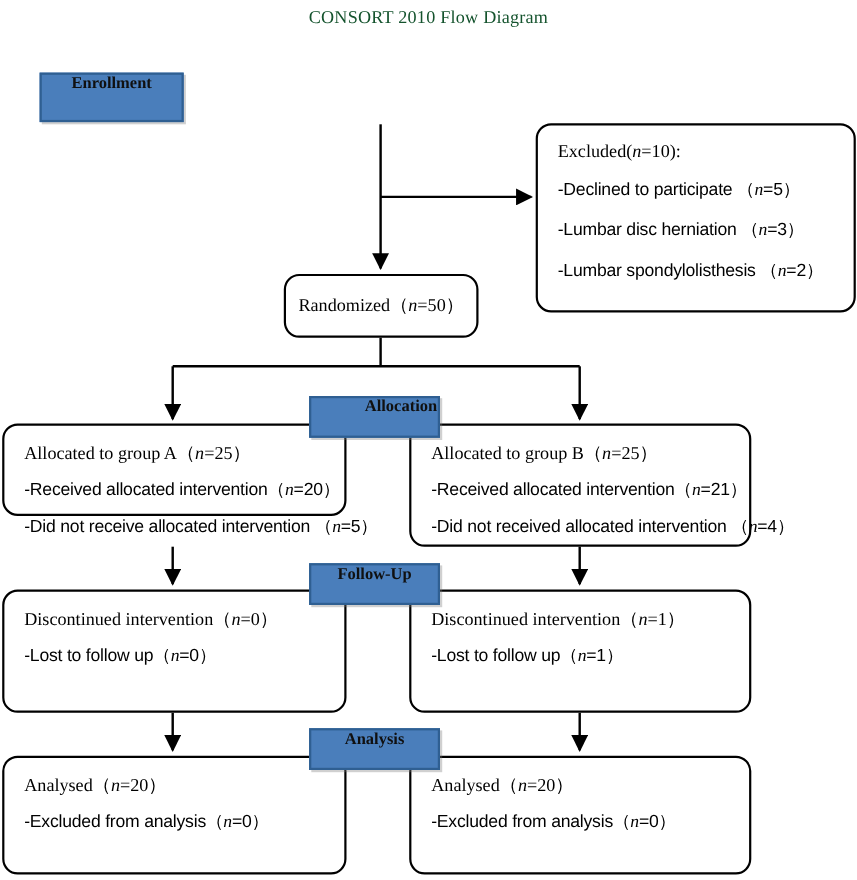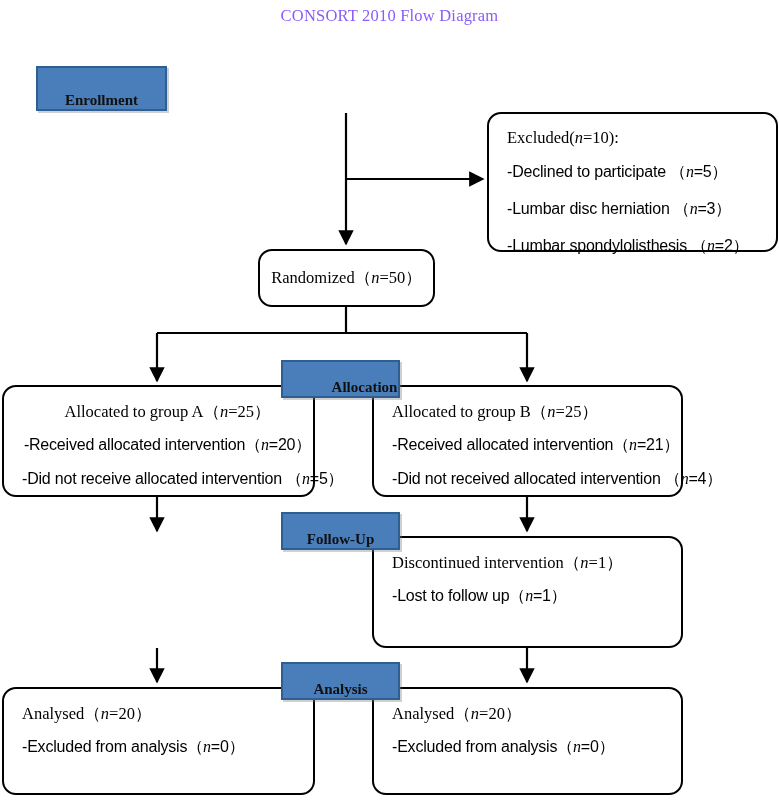--- a/index.html
+++ b/index.html
@@ -27,21 +27,21 @@
     pointer-events: none;
   }
   .title {
     position: absolute;
     left: 0;
     top: 6px;
     width: 779px;
     text-align: center;
     font-size: 16.5px;
     letter-spacing: 0.2px;
-    color: #8b5cf6;
+    color: #14532d;
   }
   .node {
     position: absolute;
     box-sizing: border-box;
     background: #ffffff;
     border: 2.2px solid #000000;
     border-radius: 14px;
     z-index: 2;
   }
   .node.center {
@@ -73,21 +73,21 @@
   }
   .excluded .sub {
     margin-bottom: 16px;
   }
   .badge {
     position: absolute;
     box-sizing: border-box;
     background: #4a7ebb;
     border: 2.4px solid #2f5f92;
     display: flex;
-    align-items: flex-end;
+    align-items: flex-start;
     justify-content: center;
     font-weight: bold;
     font-size: 15px;
     color: #101010;
     z-index: 5;
     box-shadow: 2px 2px 0 rgba(120,120,120,0.35);
   }
   .n-italic {
     font-style: italic;
     font-family: "Liberation Serif", "DejaVu Serif", serif;
@@ -123,53 +123,59 @@
       <path d="M 157 648 L 157 682" marker-end="url(#arrow)"></path>
       <path d="M 527 648 L 527 682" marker-end="url(#arrow)"></path>
     </g>
   </svg>
 
   <div class="badge" style="left:36px; top:66px; width:131px; height:45px;">
     <span>Enrollment</span>
   </div>
 
 
-  <div class="node excluded" style="left:487px; top:112px; width:291px; height:140px;">
+  <div class="node excluded" style="left:487px; top:112px; width:291px; height:172px;">
     <div class="node-body">
       <p class="head">Excluded(<span class="n-italic">n</span>=10):</p>
       <p class="sub">-Declined to participate （<span class="n-italic">n</span>=5）</p>
       <p class="sub">-Lumbar disc herniation  （<span class="n-italic">n</span>=3）</p>
       <p class="sub">-Lumbar spondylolisthesis  （<span class="n-italic">n</span>=2）</p>
     </div>
   </div>
 
   <div class="node center" style="left:258px; top:249px; width:177px; height:58px;">
     <div class="node-head">Randomized（<span class="n-italic">n</span>=50）</div>
   </div>
 
-  <div class="node" style="left:2px; top:385px; width:313px; height:112px;text-align:center;">
+  <div class="node" style="left:2px; top:385px; width:313px; height:84px;">
     <div class="node-body">
       <p class="head">Allocated to group A（<span class="n-italic">n</span>=25）</p>
       <p class="sub">-Received allocated intervention（<span class="n-italic">n</span>=20）</p>
       <p class="sub">-Did not receive allocated intervention  （<span class="n-italic">n</span>=5）</p>
     </div>
   </div>
 
   <div class="node" style="left:372px; top:385px; width:311px; height:112px;">
     <div class="node-body">
       <p class="head">Allocated to group B（<span class="n-italic">n</span>=25）</p>
       <p class="sub">-Received allocated intervention（<span class="n-italic">n</span>=21）</p>
       <p class="sub">-Did not received allocated intervention  （<span class="n-italic">n</span>=4）</p>
     </div>
   </div>
 
   <div class="badge" style="left:281px; top:360px; width:119px; height:38px;padding-left:48px;">
     <span>Allocation</span>
   </div>
 
+  <div class="node" style="left:2px; top:536px; width:313px; height:112px;">
+    <div class="node-body">
+      <p class="head">Discontinued intervention（<span class="n-italic">n</span>=0）</p>
+      <p class="sub">-Lost to follow up（<span class="n-italic">n</span>=0）</p>
+    </div>
+  </div>
 
   <div class="node" style="left:372px; top:536px; width:311px; height:112px;">
     <div class="node-body">
       <p class="head">Discontinued intervention（<span class="n-italic">n</span>=1）</p>
       <p class="sub">-Lost to follow up（<span class="n-italic">n</span>=1）</p>
     </div>
   </div>
 
   <div class="badge" style="left:281px; top:512px; width:119px; height:38px;">
     <span>Follow-Up</span>

